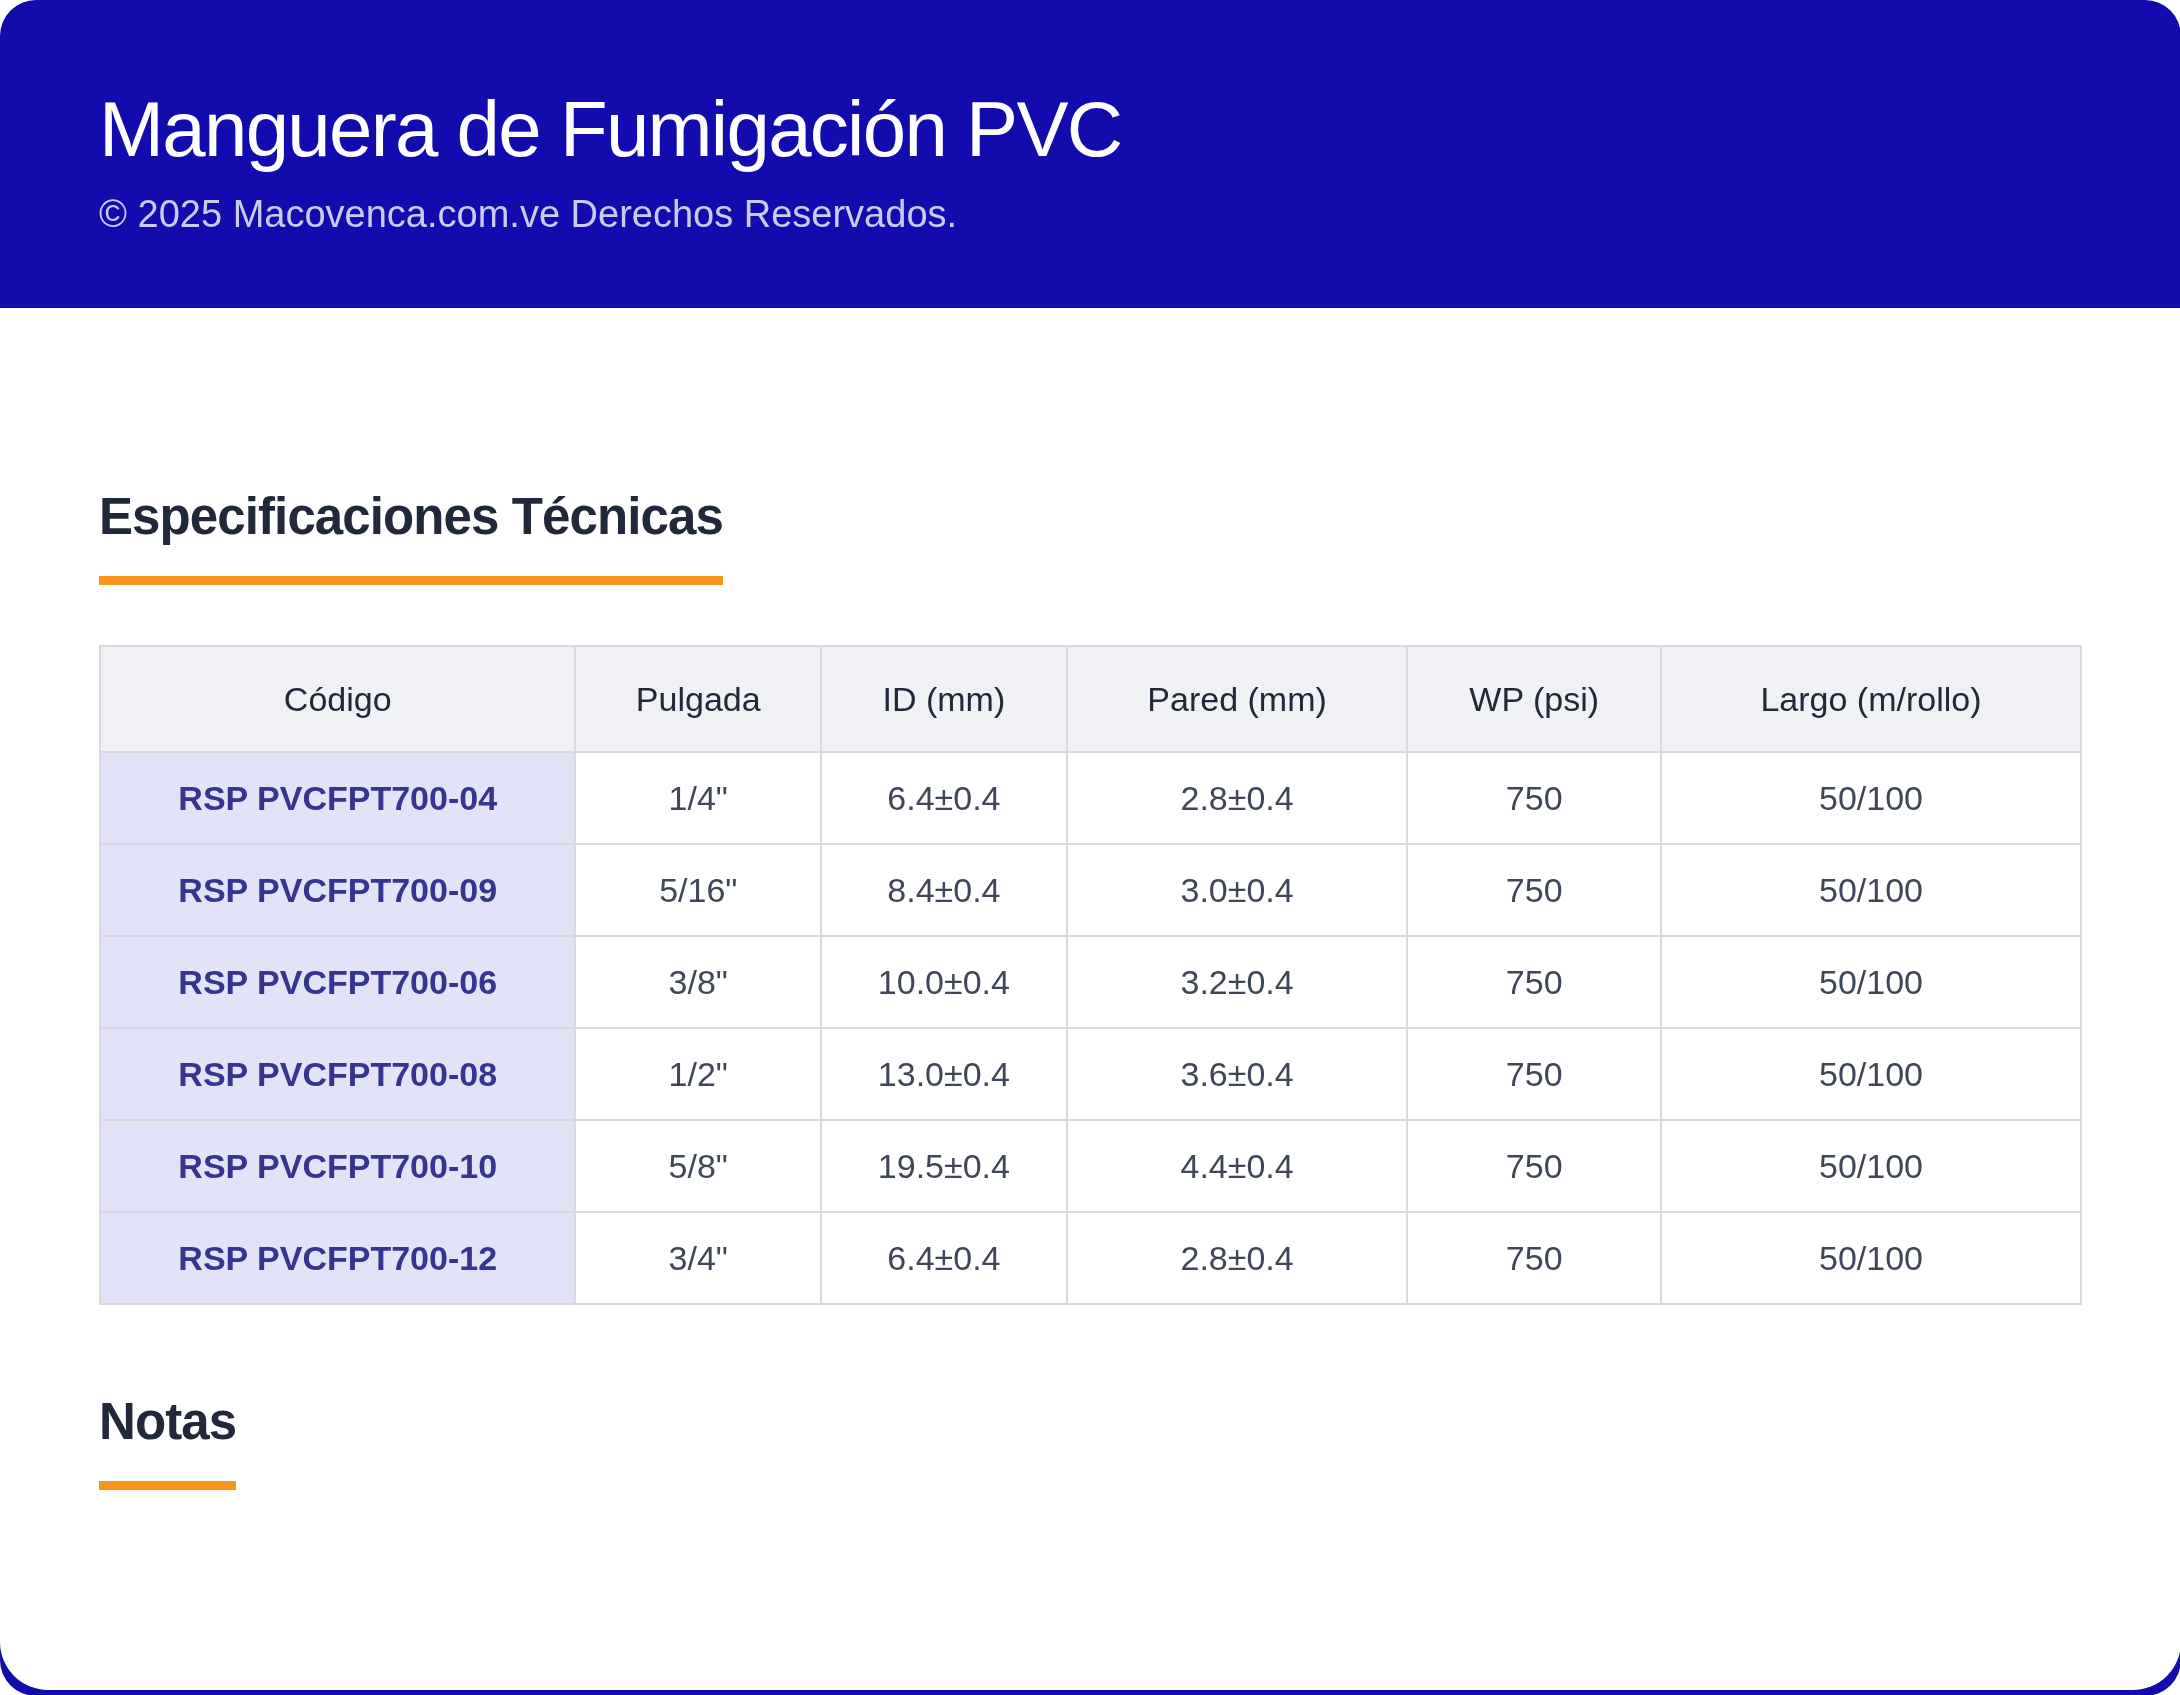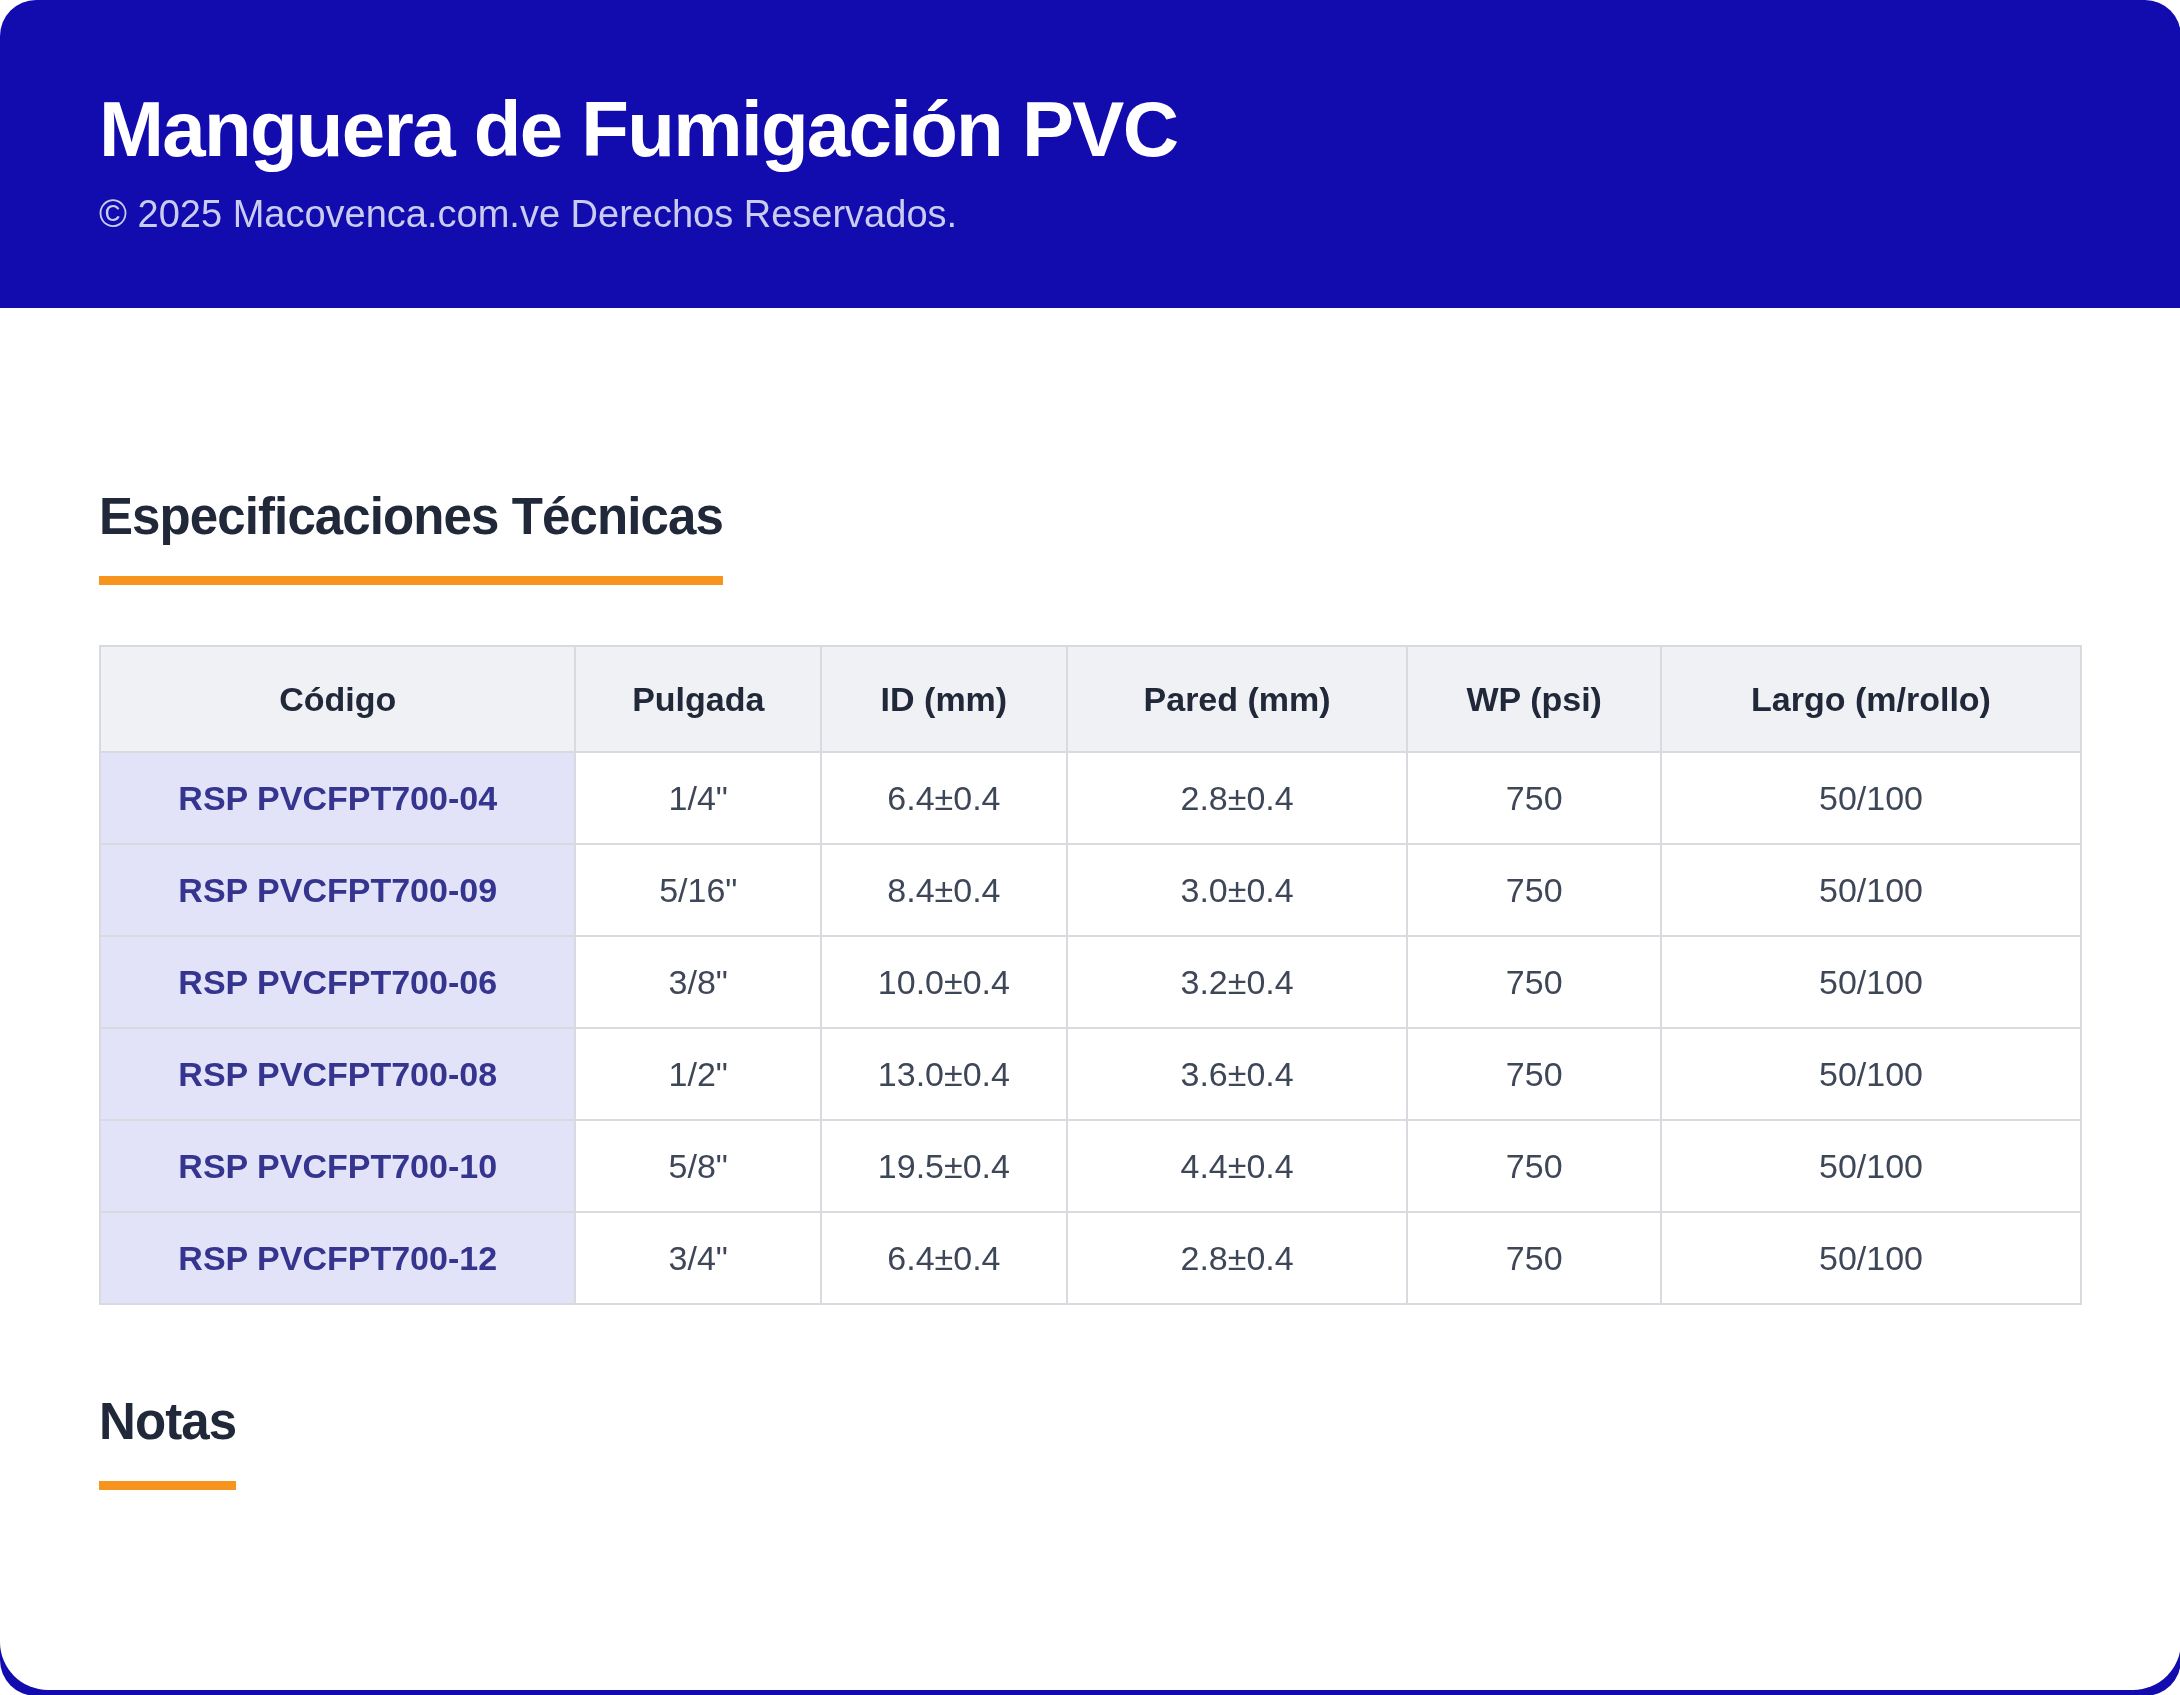--- a/index.html
+++ b/index.html
@@ -30,21 +30,21 @@
   }
   .banner {
     position: absolute;
     top: 0; left: 0; right: 0;
     height: 308px;
     padding: 89px 99px 0 99px;
   }
   .banner h1 {
     color: #ffffff;
     font-size: 78px;
-    font-weight: bold;
+    font-weight: normal;
     letter-spacing: -1.7px;
     line-height: 1.05;
   }
   .banner .copyright {
     margin-top: 22px;
     color: var(--copyright-text);
     font-size: 38px;
     font-weight: 400;
   }
   .content {
@@ -74,21 +74,21 @@
   }
   th, td {
     border: 2.6px solid var(--table-border);
     text-align: center;
     vertical-align: middle;
   }
   th {
     height: 106px;
     background: var(--header-row-bg);
     color: var(--heading-text);
-    font-weight: bold;
+    font-weight: normal;
   }
   td {
     height: 92px;
     background: #ffffff;
     color: var(--cell-text);
     font-weight: 400;
   }
   td:first-child {
     background: var(--code-cell-bg);
     color: var(--code-text);

